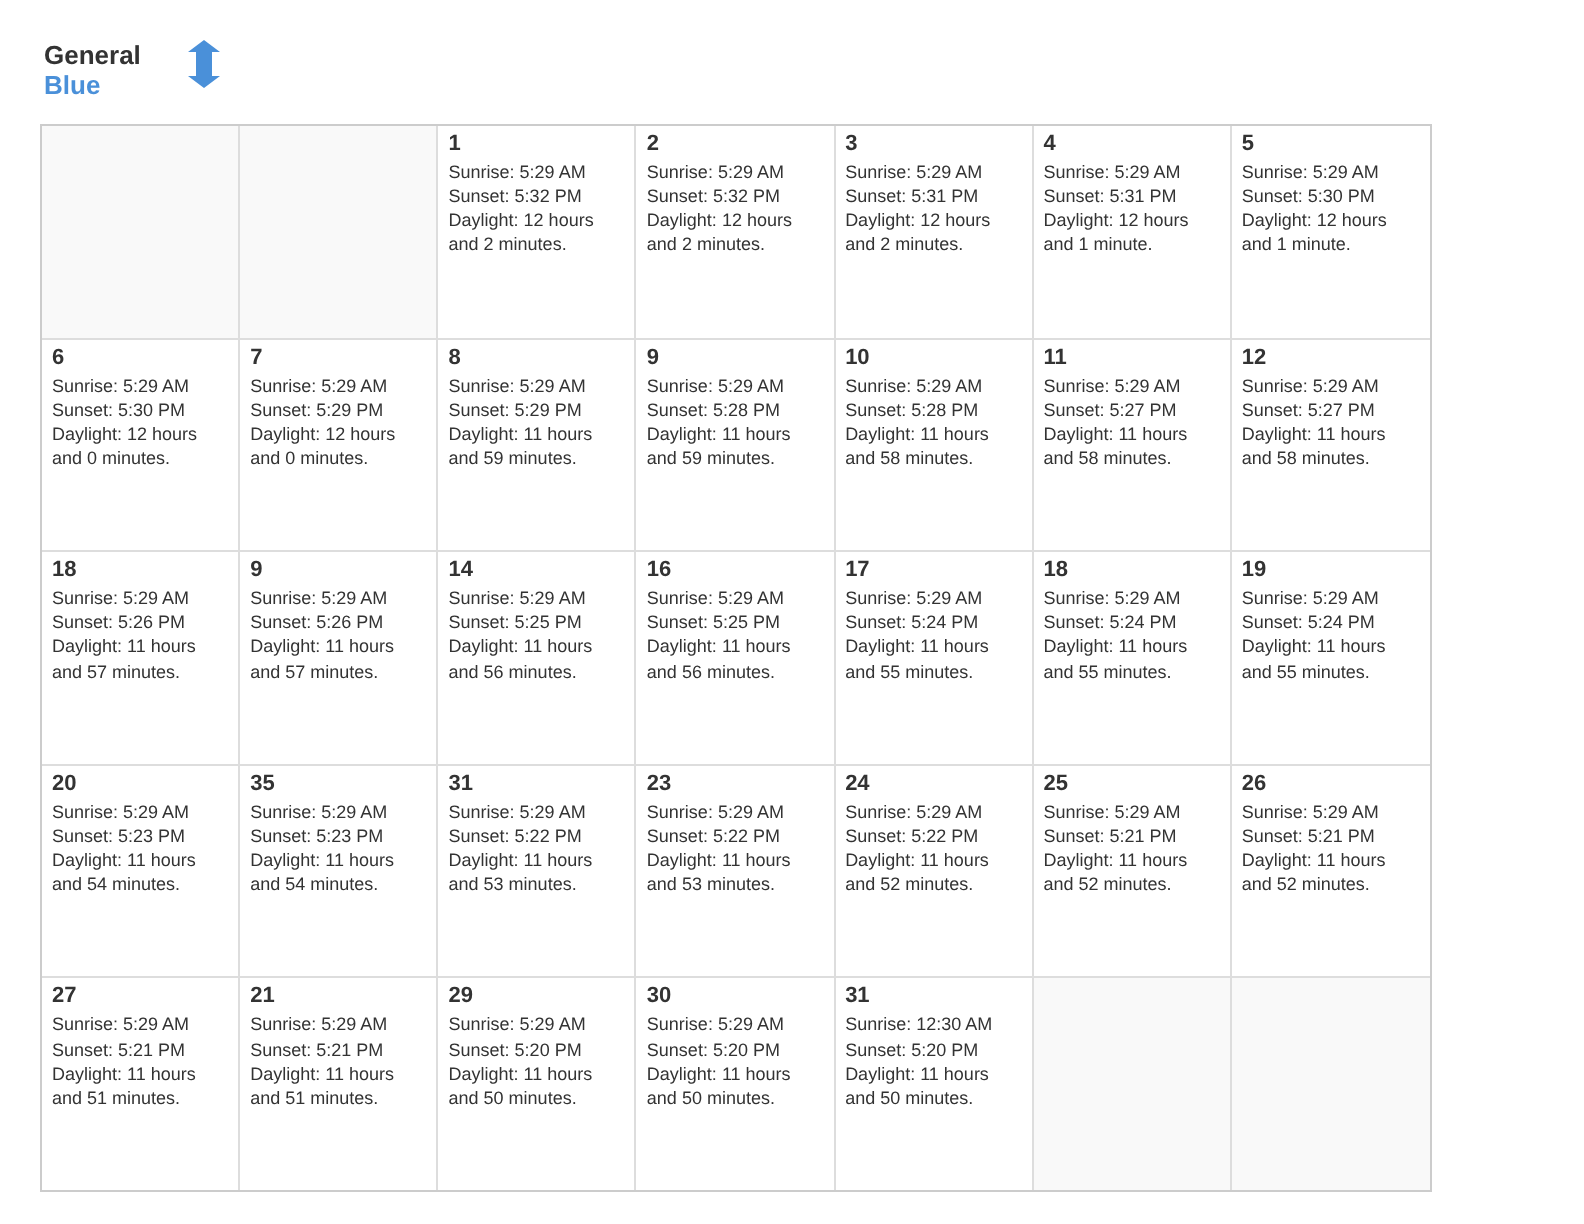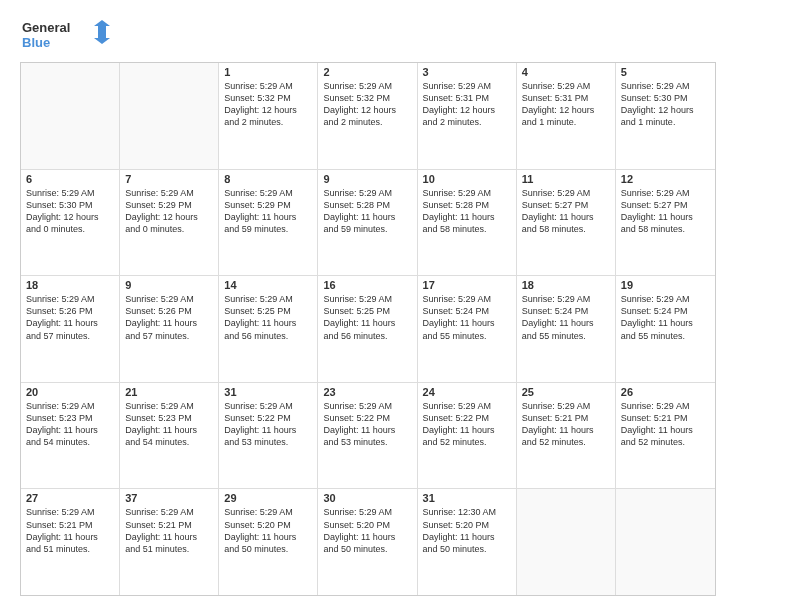--- a/index.html
+++ b/index.html
@@ -262,72 +262,72 @@
         </div>
         <div class="cal-row">
           <div class="cal-cell">
             <span class="day-num">20</span>
             <span class="cell-line">Sunrise: 5:29 AM</span>
             <span class="cell-line">Sunset: 5:23 PM</span>
             <span class="cell-line">Daylight: 11 hours</span>
             <span class="cell-line">and 54 minutes.</span>
           </div>
           <div class="cal-cell">
+            <span class="day-num">35</span>
+            <span class="cell-line">Sunrise: 5:29 AM</span>
+            <span class="cell-line">Sunset: 5:23 PM</span>
+            <span class="cell-line">Daylight: 11 hours</span>
+            <span class="cell-line">and 54 minutes.</span>
+          </div>
+          <div class="cal-cell">
+            <span class="day-num">31</span>
+            <span class="cell-line">Sunrise: 5:29 AM</span>
+            <span class="cell-line">Sunset: 5:22 PM</span>
+            <span class="cell-line">Daylight: 11 hours</span>
+            <span class="cell-line">and 53 minutes.</span>
+          </div>
+          <div class="cal-cell">
+            <span class="day-num">23</span>
+            <span class="cell-line">Sunrise: 5:29 AM</span>
+            <span class="cell-line">Sunset: 5:22 PM</span>
+            <span class="cell-line">Daylight: 11 hours</span>
+            <span class="cell-line">and 53 minutes.</span>
+          </div>
+          <div class="cal-cell">
+            <span class="day-num">24</span>
+            <span class="cell-line">Sunrise: 5:29 AM</span>
+            <span class="cell-line">Sunset: 5:22 PM</span>
+            <span class="cell-line">Daylight: 11 hours</span>
+            <span class="cell-line">and 52 minutes.</span>
+          </div>
+          <div class="cal-cell">
+            <span class="day-num">25</span>
+            <span class="cell-line">Sunrise: 5:29 AM</span>
+            <span class="cell-line">Sunset: 5:21 PM</span>
+            <span class="cell-line">Daylight: 11 hours</span>
+            <span class="cell-line">and 52 minutes.</span>
+          </div>
+          <div class="cal-cell">
+            <span class="day-num">26</span>
+            <span class="cell-line">Sunrise: 5:29 AM</span>
+            <span class="cell-line">Sunset: 5:21 PM</span>
+            <span class="cell-line">Daylight: 11 hours</span>
+            <span class="cell-line">and 52 minutes.</span>
+          </div>
+        </div>
+        <div class="cal-row">
+          <div class="cal-cell">
+            <span class="day-num">27</span>
+            <span class="cell-line">Sunrise: 5:29 AM</span>
+            <span class="cell-line">Sunset: 5:21 PM</span>
+            <span class="cell-line">Daylight: 11 hours</span>
+            <span class="cell-line">and 51 minutes.</span>
+          </div>
+          <div class="cal-cell">
             <span class="day-num">21</span>
-            <span class="cell-line">Sunrise: 5:29 AM</span>
-            <span class="cell-line">Sunset: 5:23 PM</span>
-            <span class="cell-line">Daylight: 11 hours</span>
-            <span class="cell-line">and 54 minutes.</span>
-          </div>
-          <div class="cal-cell">
-            <span class="day-num">31</span>
-            <span class="cell-line">Sunrise: 5:29 AM</span>
-            <span class="cell-line">Sunset: 5:22 PM</span>
-            <span class="cell-line">Daylight: 11 hours</span>
-            <span class="cell-line">and 53 minutes.</span>
-          </div>
-          <div class="cal-cell">
-            <span class="day-num">23</span>
-            <span class="cell-line">Sunrise: 5:29 AM</span>
-            <span class="cell-line">Sunset: 5:22 PM</span>
-            <span class="cell-line">Daylight: 11 hours</span>
-            <span class="cell-line">and 53 minutes.</span>
-          </div>
-          <div class="cal-cell">
-            <span class="day-num">24</span>
-            <span class="cell-line">Sunrise: 5:29 AM</span>
-            <span class="cell-line">Sunset: 5:22 PM</span>
-            <span class="cell-line">Daylight: 11 hours</span>
-            <span class="cell-line">and 52 minutes.</span>
-          </div>
-          <div class="cal-cell">
-            <span class="day-num">25</span>
-            <span class="cell-line">Sunrise: 5:29 AM</span>
-            <span class="cell-line">Sunset: 5:21 PM</span>
-            <span class="cell-line">Daylight: 11 hours</span>
-            <span class="cell-line">and 52 minutes.</span>
-          </div>
-          <div class="cal-cell">
-            <span class="day-num">26</span>
-            <span class="cell-line">Sunrise: 5:29 AM</span>
-            <span class="cell-line">Sunset: 5:21 PM</span>
-            <span class="cell-line">Daylight: 11 hours</span>
-            <span class="cell-line">and 52 minutes.</span>
-          </div>
-        </div>
-        <div class="cal-row">
-          <div class="cal-cell">
-            <span class="day-num">27</span>
-            <span class="cell-line">Sunrise: 5:29 AM</span>
-            <span class="cell-line">Sunset: 5:21 PM</span>
-            <span class="cell-line">Daylight: 11 hours</span>
-            <span class="cell-line">and 51 minutes.</span>
-          </div>
-          <div class="cal-cell">
-            <span class="day-num">37</span>
             <span class="cell-line">Sunrise: 5:29 AM</span>
             <span class="cell-line">Sunset: 5:21 PM</span>
             <span class="cell-line">Daylight: 11 hours</span>
             <span class="cell-line">and 51 minutes.</span>
           </div>
           <div class="cal-cell">
             <span class="day-num">29</span>
             <span class="cell-line">Sunrise: 5:29 AM</span>
             <span class="cell-line">Sunset: 5:20 PM</span>
             <span class="cell-line">Daylight: 11 hours</span>

